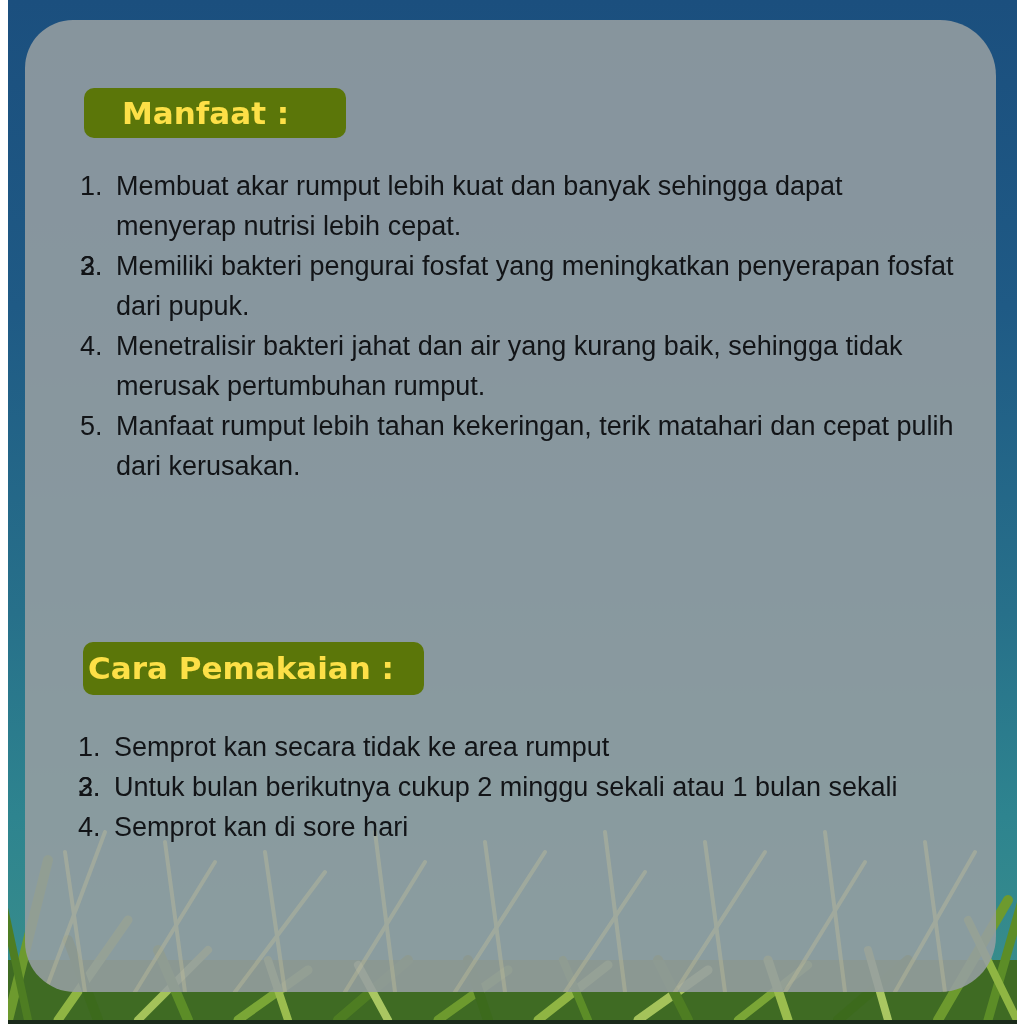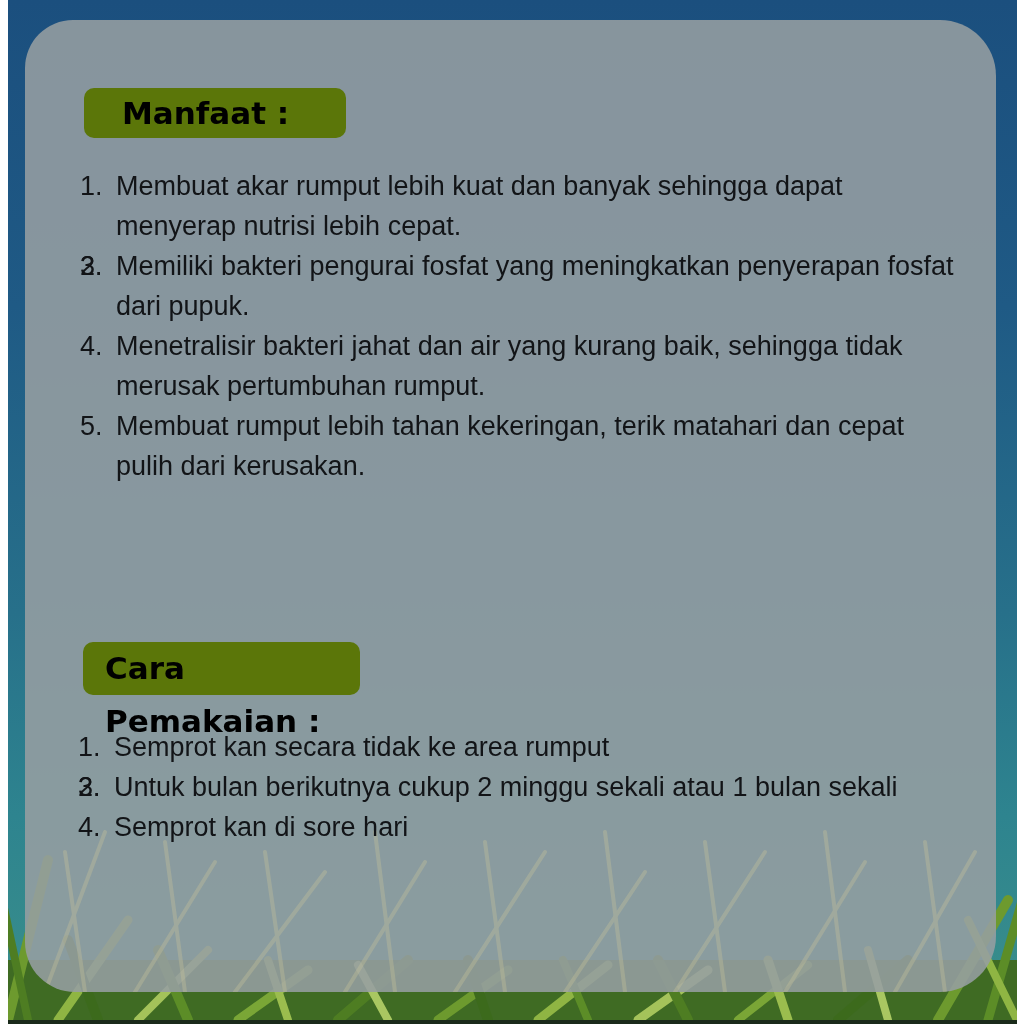--- a/index.html
+++ b/index.html
@@ -23,25 +23,25 @@
       position: absolute; left: 17px; top: 20px; width: 971px; height: 972px;
       background: rgba(150, 158, 162, 0.88);
       border-radius: 48px 56px 56px 50px;
       overflow: hidden;
     }
     .card-grass {
       position: absolute; left: 0; bottom: 0; width: 100%; height: 200px; opacity: 0.35;
     }
     .heading {
       position: absolute; background: #5b7609; border-radius: 10px;
-      color: #000000; font-family: "DejaVu Sans", sans-serif; font-weight: bold;
+      color: #fde047; font-family: "DejaVu Sans", sans-serif; font-weight: bold;
       font-size: 31px; line-height: 50px; box-sizing: border-box;
     }
     .h-manfaat { left: 84px; top: 88px; width: 262px; height: 50px; padding-left: 38px; }
-    .h-cara { left: 83px; top: 642px; width: 277px; height: 53px; line-height: 53px; padding-left: 22px; }
+    .h-cara { left: 83px; top: 642px; width: 341px; height: 53px; line-height: 53px; padding-left: 5px; }
     ol.list {
       position: absolute; margin: 0; padding: 0; list-style: none;
       color: #121417; font-family: "Liberation Sans", sans-serif; font-size: 27px;
     }
     ol.list li { position: relative; padding-left: 36px; line-height: 40px; }
     ol.list li .num { position: absolute; left: 0; top: 0; }
     .list-manfaat { left: 80px; top: 166px; width: 880px; }
     .list-cara { left: 78px; top: 727px; width: 880px; }
   </style>
 </head>
@@ -104,21 +104,21 @@
 </div>
 <div class="bottom-line"></div>
 
 <div class="heading h-manfaat">Manfaat :</div>
 
 <ol class="list list-manfaat">
   <li><span class="num">1.</span><span>Membuat akar rumput lebih kuat dan banyak sehingga dapat menyerap nutrisi lebih cepat.</span></li>
   <li><span class="num">2.</span></li>
   <li><span class="num">3.</span><span>Memiliki bakteri pengurai fosfat yang meningkatkan penyerapan fosfat dari pupuk.</span></li>
   <li><span class="num">4.</span><span>Menetralisir bakteri jahat dan air yang kurang baik, sehingga tidak merusak pertumbuhan rumput.</span></li>
-  <li><span class="num">5.</span><span>Membuat rumput lebih tahan kekeringan, terik matahari dan cepat pulih dari kerusakan.</span></li>
+  <li><span class="num">5.</span><span>Manfaat rumput lebih tahan kekeringan, terik matahari dan cepat pulih dari kerusakan.</span></li>
 </ol>
 
 <div class="heading h-cara">Cara Pemakaian :</div>
 
 <ol class="list list-cara">
   <li><span class="num">1.</span><span>Semprot kan secara tidak ke area rumput</span></li>
   <li><span class="num">2.</span></li>
   <li><span class="num">3.</span><span>Untuk bulan berikutnya cukup 2 minggu sekali atau 1 bulan sekali</span></li>
   <li><span class="num">4.</span><span>Semprot kan di sore hari</span></li>
 </ol>

